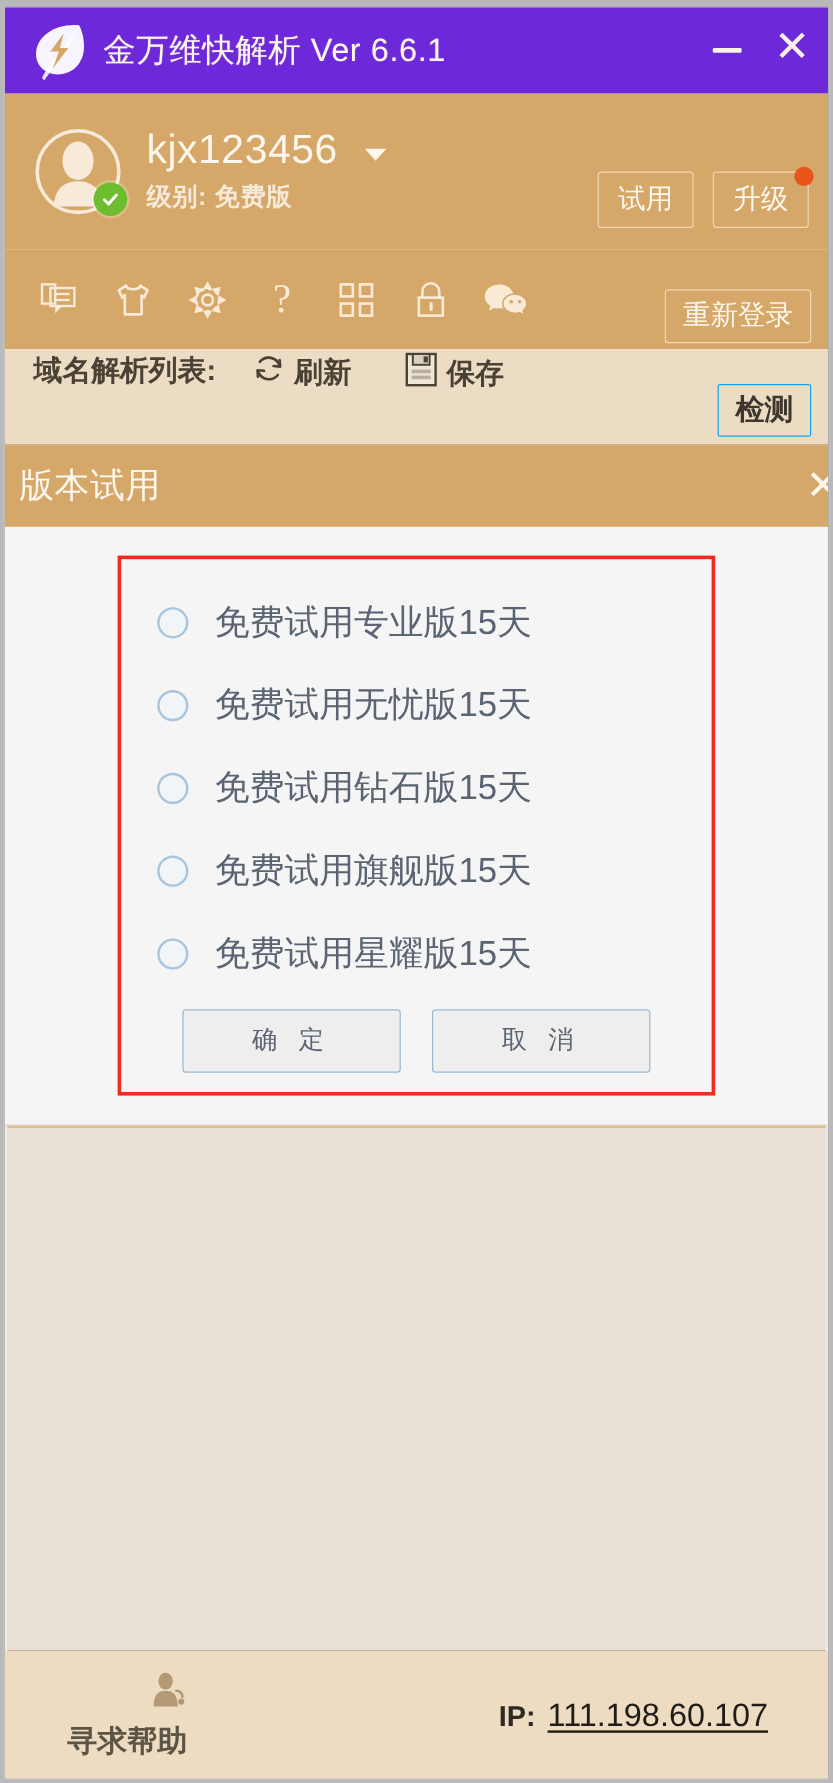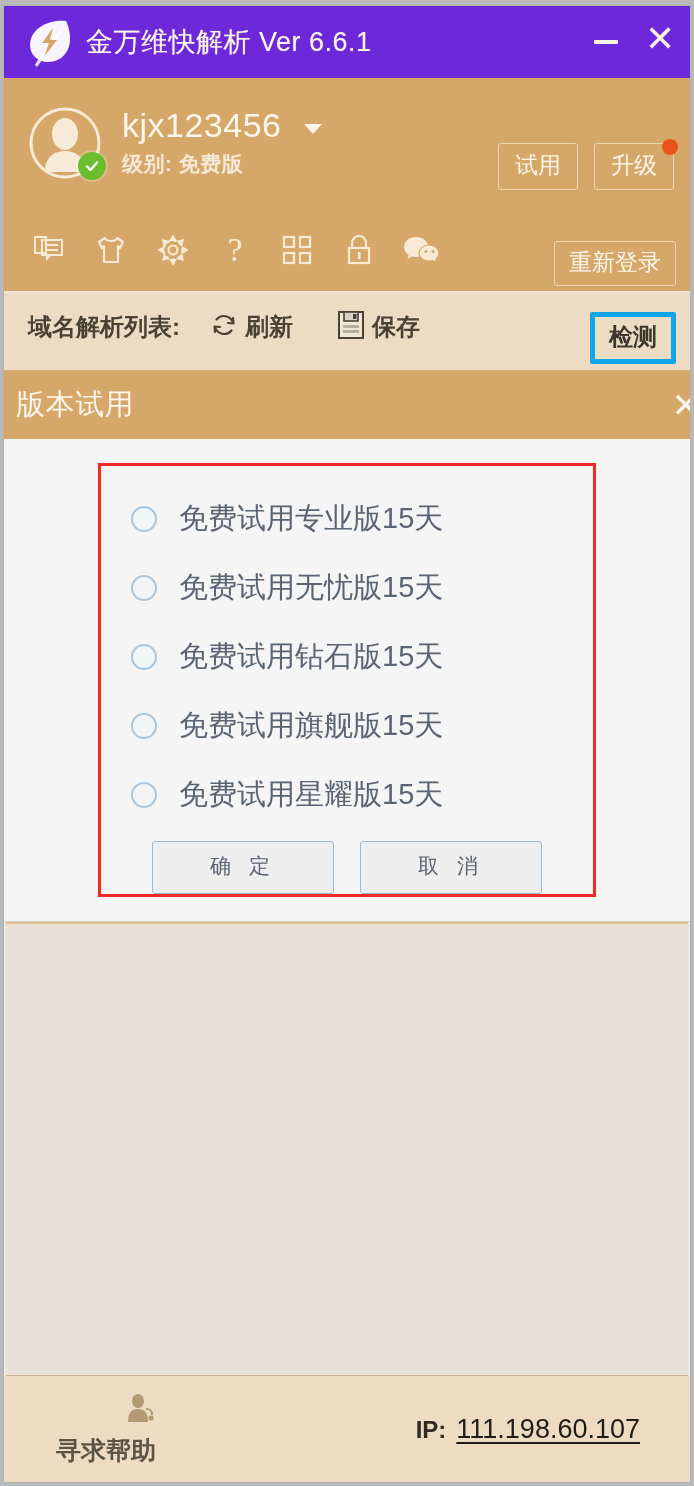--- a/index.html
+++ b/index.html
@@ -194,21 +194,21 @@
     font-family: "Liberation Sans", "DejaVu Sans", sans-serif;
     margin-top: 28px;
   }
 
   
   .list-strip {
     background: #ecdcc4;
     height: 78px;
     flex: 0 0 auto;
     display: flex;
-    align-items: center;
+    align-items: flex-start;
     padding: 0 12px 8px 24px;
     gap: 0;
     border-bottom: 1px solid #cfae80;
     position: relative;
   }
   .strip-label {
     font-size: 24px;
     color: #4a4235;
     font-weight: bold;
     white-space: nowrap;
@@ -226,21 +226,21 @@
     color: #4a4235;
     font-weight: bold;
     white-space: nowrap;
   }
   .gap-a { width: 30px; }
   .gap-b { width: 44px; }
   .detect-btn {
     position: absolute;
     right: 14px;
     bottom: 6px;
-    border: 5px solid #0ea5e9;
+    border: 1px solid #0ea5e9;
     background: #ecdcc4;
     border-radius: 2px;
     font-size: 24px;
     color: #3d372d;
     font-weight: bold;
     padding: 4px 14px 6px;
     cursor: pointer;
     font-family: "Liberation Sans", "DejaVu Sans", sans-serif;
   }
 
@@ -277,21 +277,21 @@
   }
   .trial-body {
     background: #f5f5f5;
     padding: 24px 0 24px 0;
     display: flex;
     justify-content: center;
   }
   .red-box {
     border: 3px solid #f02b21;
     width: 498px;
-    padding: 18px 0 0 0;
+    padding: 18px 0 16px 0;
     background: #f5f5f5;
   }
   .radio-row {
     display: flex;
     align-items: center;
     height: 69px;
     padding-left: 30px;
     cursor: pointer;
   }
   .radio-dot {

